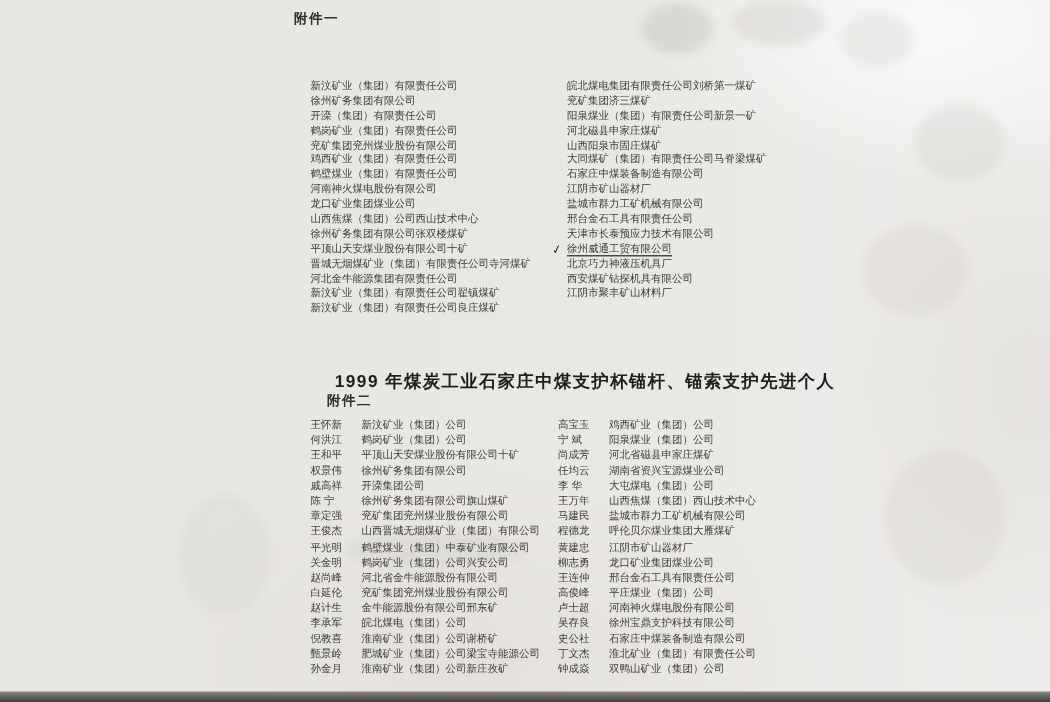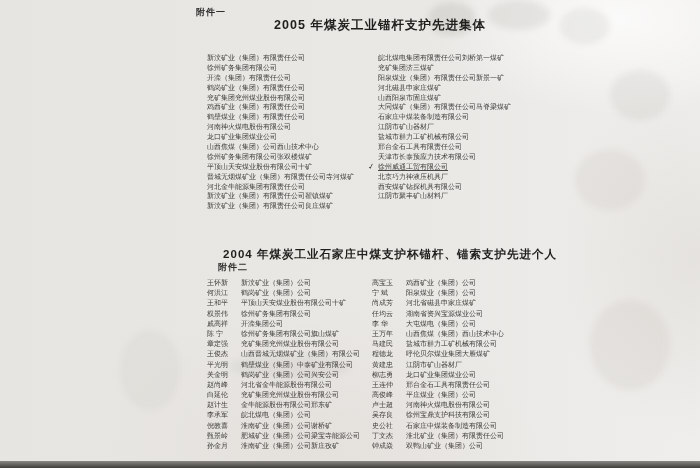--- a/index.html
+++ b/index.html
@@ -47,21 +47,20 @@
   <div class="stain" style="left:488px;top:0px;width:62px;height:30px;background:rgba(140,136,128,.14);"></div>
   <div class="stain" style="left:560px;top:8px;width:50px;height:36px;background:rgba(150,146,138,.12);"></div>
   <div class="stain" style="left:610px;top:70px;width:60px;height:50px;background:rgba(150,146,138,.12);"></div>
   <div class="stain" style="left:575px;top:150px;width:70px;height:60px;background:rgba(155,150,142,.10);"></div>
   <div class="stain" style="left:590px;top:300px;width:80px;height:90px;background:rgba(155,150,142,.10);"></div>
   <div class="stain" style="left:120px;top:330px;width:60px;height:80px;background:rgba(155,150,142,.08);"></div>
   <div class="stain" style="left:230px;top:355px;width:120px;height:24px;background:rgba(148,144,136,.10);"></div>
 
   <div class="att-label txt" style="left:196px;top:6px;">附件一</div>
 
-  <div class="title title1">2005 年煤炭工业锚杆支护先进集体</div>
 
   <div class="col col1l txt">
 
       <div class="citem">
         <span class="ctext">新汶矿业（集团）有限责任公司</span>
       </div>
 
       <div class="citem">
         <span class="ctext">徐州矿务集团有限公司</span>
       </div>
@@ -181,21 +180,21 @@
         <span class="ctext">西安煤矿钻探机具有限公司</span>
       </div>
 
       <div class="citem">
         <span class="ctext">江阴市聚丰矿山材料厂</span>
       </div>
     </div>
 
   <div class="att-label txt" style="left:218px;top:233px;margin-top:28px;">附件二</div>
 
-  <div class="title title2">2004 年煤炭工业石家庄中煤支护杯锚杆、锚索支护先进个人</div>
+  <div class="title title2">1999 年煤炭工业石家庄中煤支护杯锚杆、锚索支护先进个人</div>
 
   <div class="ilist txt">
 
       <div class="irow">
         <span class="iname">王怀新</span>
         <span class="iorg">新汶矿业（集团）公司</span>
         <span class="iname rn">高宝玉</span>
         <span class="iorg ro">鸡西矿业（集团）公司</span>
       </div>
 

